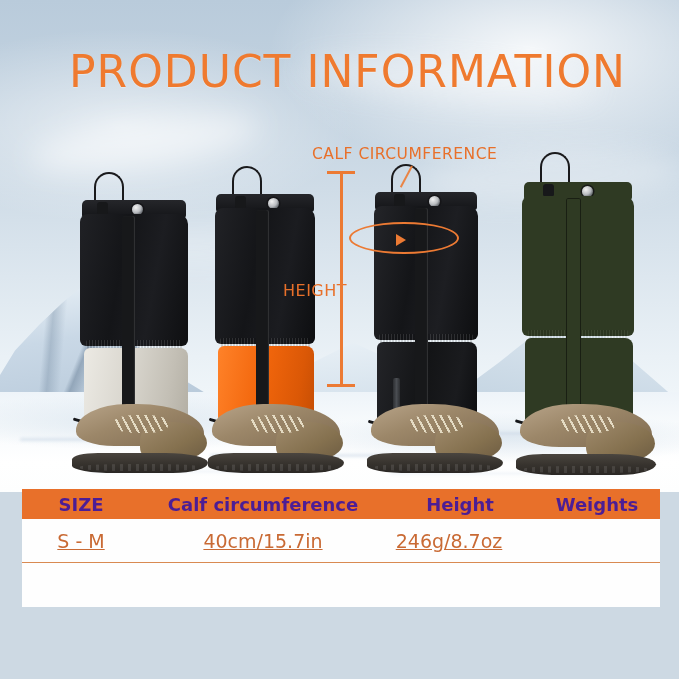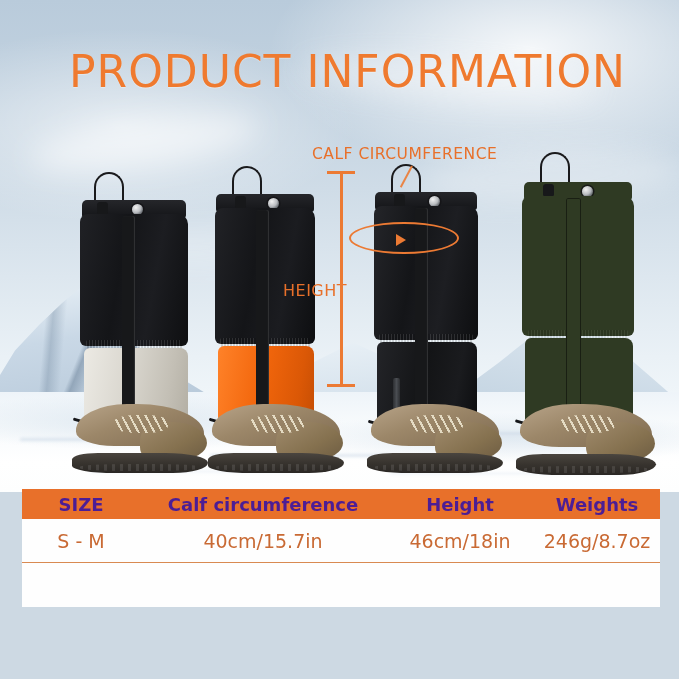--- a/index.html
+++ b/index.html
@@ -204,21 +204,21 @@
     background:rgba(255,255,255,0.97);
     color:#c96a34;
   }
   .t-row.r1 { border-bottom:1.5px solid #d98a52; }
   .t-row.r2 { }
   .c-size   { width:118px; text-align:center; }
   .c-calf   { width:246px; text-align:center; }
   .c-height { width:148px; text-align:center; }
   .c-weight { width:126px; text-align:center; }
   .t-header div { font-size:18px; font-weight:600; font-family:"DejaVu Sans",sans-serif; }
-  .t-row div { font-size:19px; font-family:"DejaVu Sans",sans-serif; }
+  .t-row div { font-size:19px; font-family:"DejaVu Sans",sans-serif;text-decoration:underline; }
 
   .note-bar {
     position:absolute; left:22px; top:637px; width:638px; height:31px;
     background:rgba(255,255,255,0.80);
     border:1px solid #e4b795;
     display:flex; align-items:center;
     padding-left:10px;
     color:#c4693a; font-size:13.5px; font-family:"DejaVu Sans",sans-serif;
     letter-spacing:.1px;
   }
@@ -364,21 +364,20 @@
   <div class="table-wrap">
     <div class="t-header">
       <div class="c-size">SIZE</div>
       <div class="c-calf">Calf circumference</div>
       <div class="c-height">Height</div>
       <div class="c-weight">Weights</div>
     </div>
     <div class="t-row r1">
       <div class="c-size">S - M</div>
       <div class="c-calf">40cm/15.7in</div>
-      <div class="c-height">46cm/18in</div>
       <div class="c-weight">246g/8.7oz</div>
     </div>
     <div class="t-row r2">
     </div>
   </div>
 
 
 </div>
 
 </body></html>

